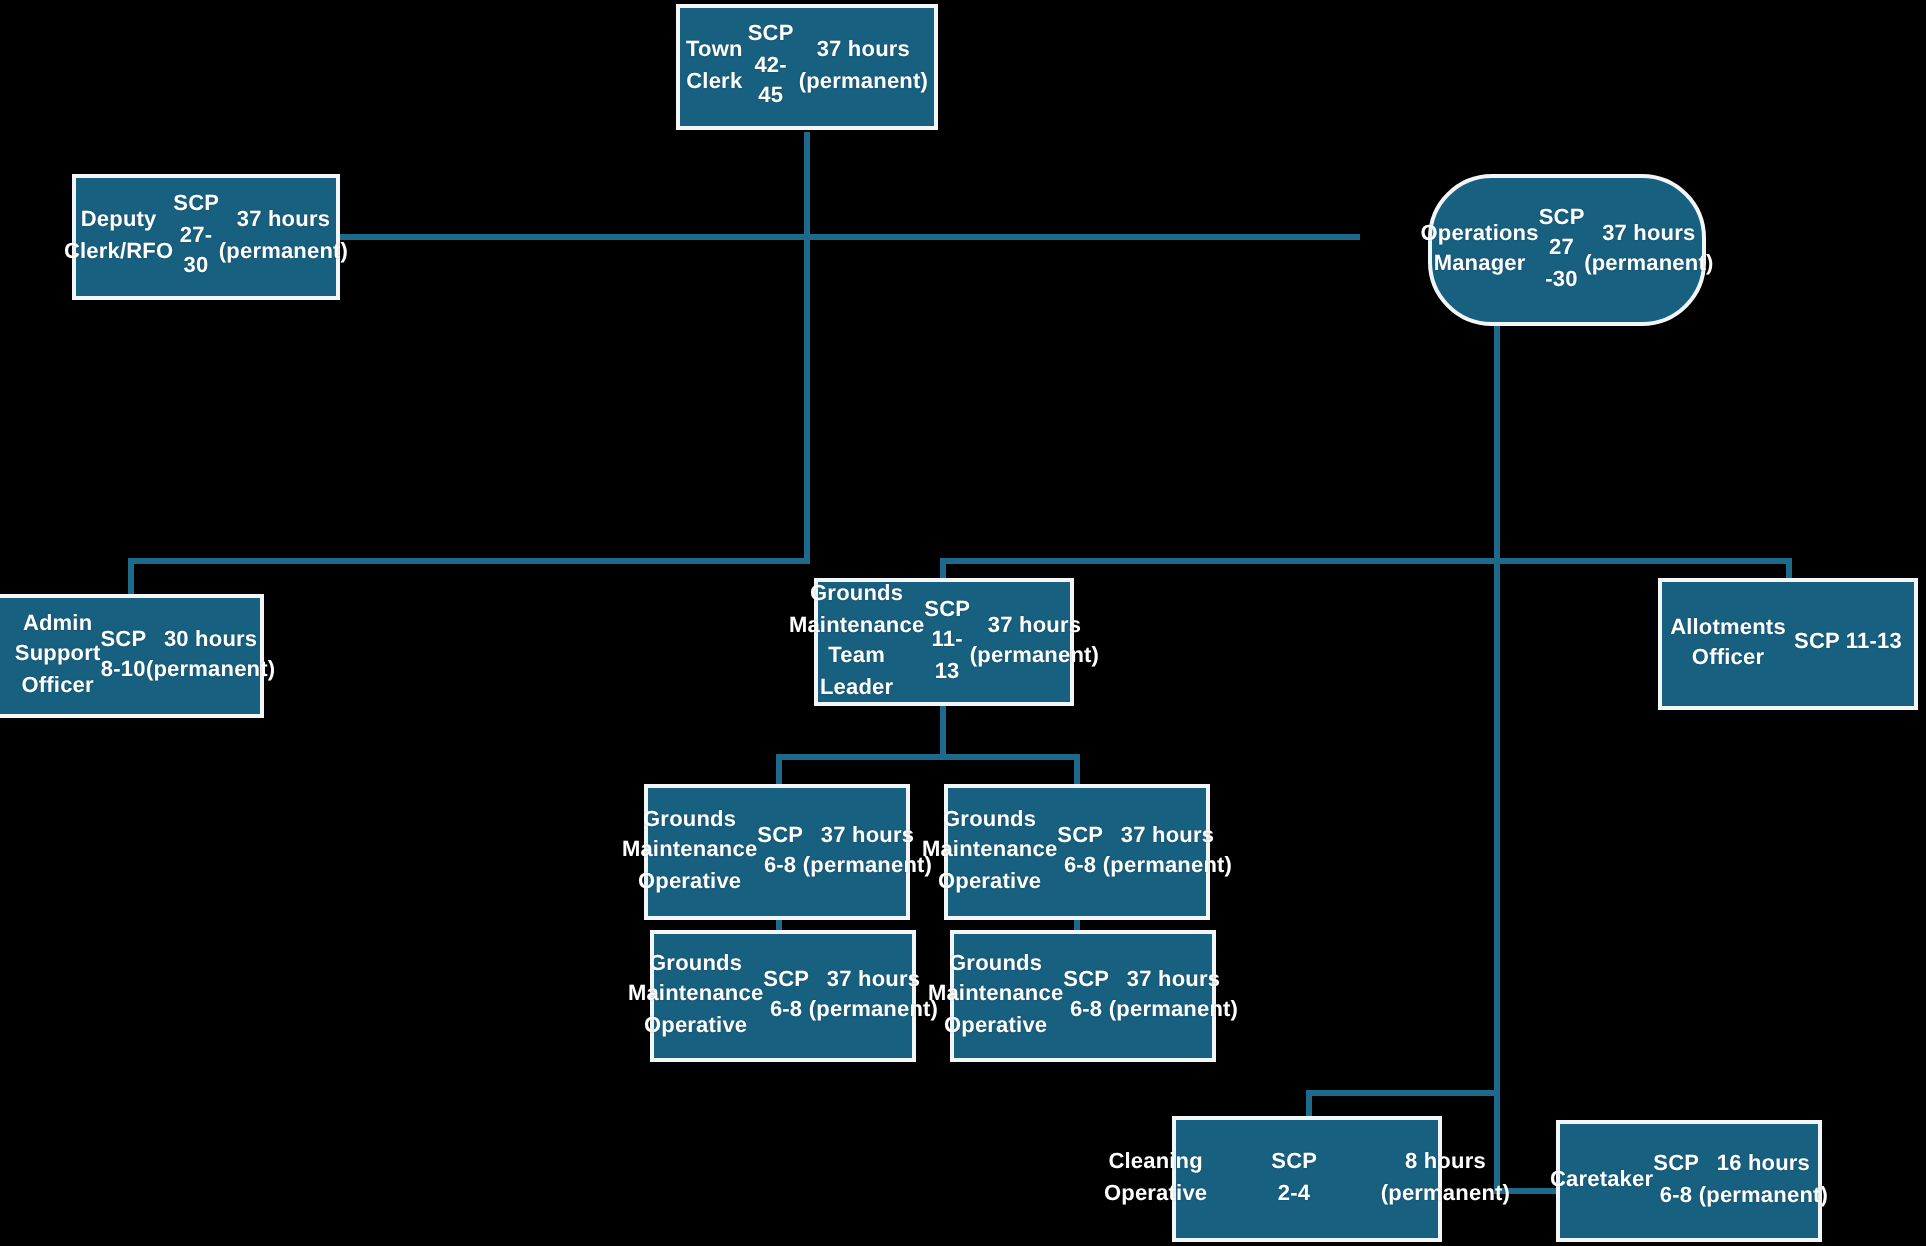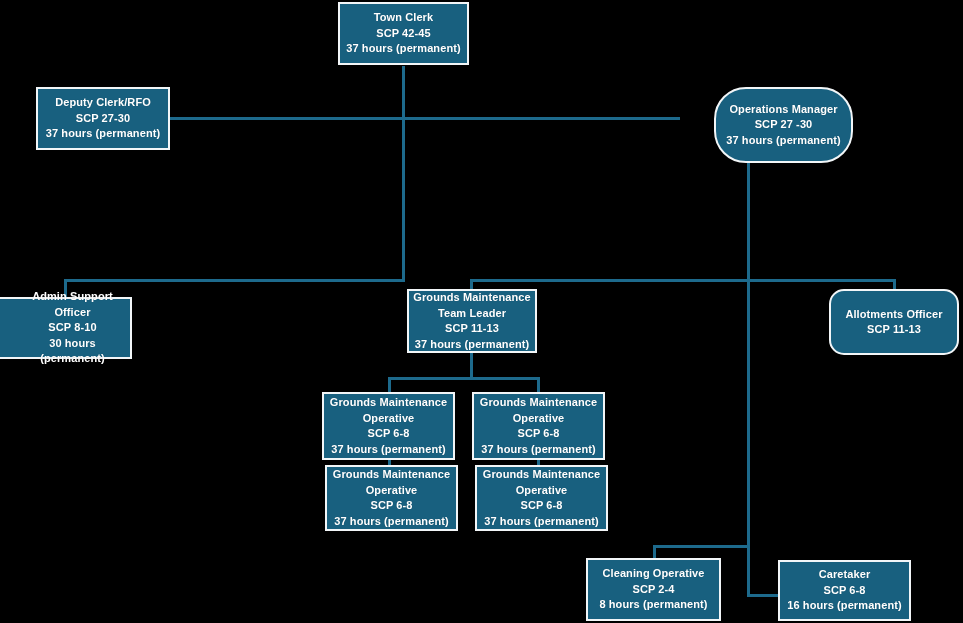--- a/index.html
+++ b/index.html
@@ -20,21 +20,21 @@
     position: absolute;
     box-sizing: border-box;
     background: #18607f;
     border: 2px solid #f2f6f8;
     color: #ffffff;
     font-size: 11px;
     font-weight: bold;
     line-height: 15.5px;
     text-align: center;
     display: flex;
-    flex-direction: column;
+    flex-direction: row;
     align-items: center;
     justify-content: center;
     padding: 2px 3px;
     letter-spacing: 0.1px;
     z-index: 3;
     text-shadow: 0 0 1px rgba(0,0,0,0.25);
   }
   .node .ln {
     display: block;
     width: 100%;
@@ -106,21 +106,21 @@
     <span class="ln">30 hours (permanent)</span>
   </div>
 
   <div class="node" style="left:407px; top:289px; width:130px; height:64px;">
     <span class="ln">Grounds Maintenance
 Team Leader</span>
     <span class="ln">SCP 11-13</span>
     <span class="ln">37 hours (permanent)</span>
   </div>
 
-  <div class="node" style="left:829px; top:289px; width:130px; height:66px;border-radius:15px;">
+  <div class="node" style="left:829px; top:289px; width:130px; height:66px;">
     <span class="ln">Allotments Officer</span>
     <span class="ln">SCP 11-13</span>
   </div>
 
   <div class="node" style="left:322px; top:392px; width:133px; height:68px;">
     <span class="ln">Grounds Maintenance
 Operative</span>
     <span class="ln">SCP 6-8</span>
     <span class="ln">37 hours (permanent)</span>
   </div>
@@ -139,21 +139,21 @@
     <span class="ln">37 hours (permanent)</span>
   </div>
 
   <div class="node" style="left:475px; top:465px; width:133px; height:66px;">
     <span class="ln">Grounds Maintenance
 Operative</span>
     <span class="ln">SCP 6-8</span>
     <span class="ln">37 hours (permanent)</span>
   </div>
 
-  <div class="node" style="left:586px; top:558px; width:135px; height:63px;">
+  <div class="node" style="left:586px; top:558px; width:135px; height:63px;gap:32px;">
     <span class="ln">Cleaning Operative</span>
     <span class="ln">SCP 2-4</span>
     <span class="ln">8 hours (permanent)</span>
   </div>
 
   <div class="node" style="left:778px; top:560px; width:133px; height:61px;">
     <span class="ln">Caretaker</span>
     <span class="ln">SCP 6-8</span>
     <span class="ln">16 hours (permanent)</span>
   </div>

